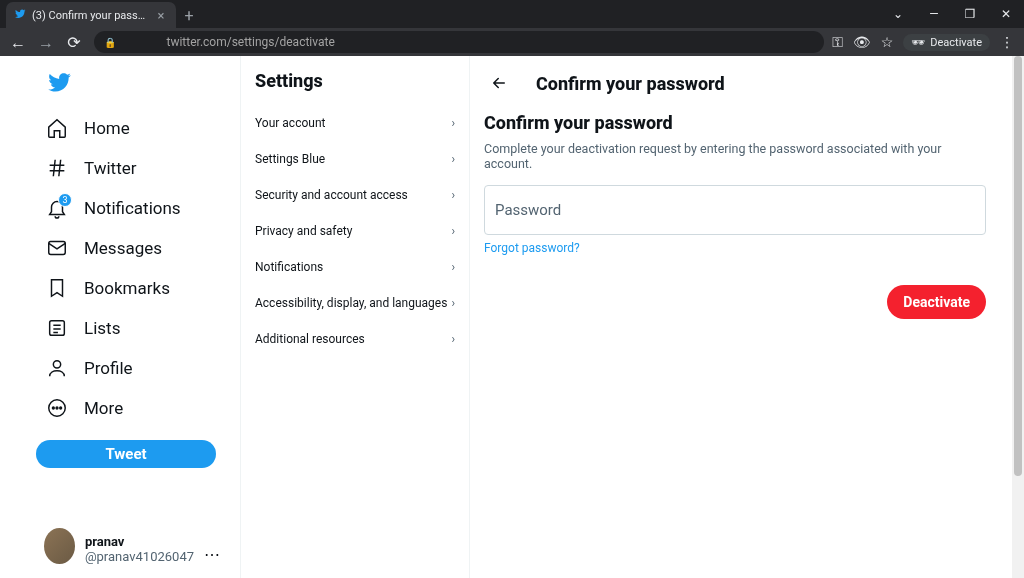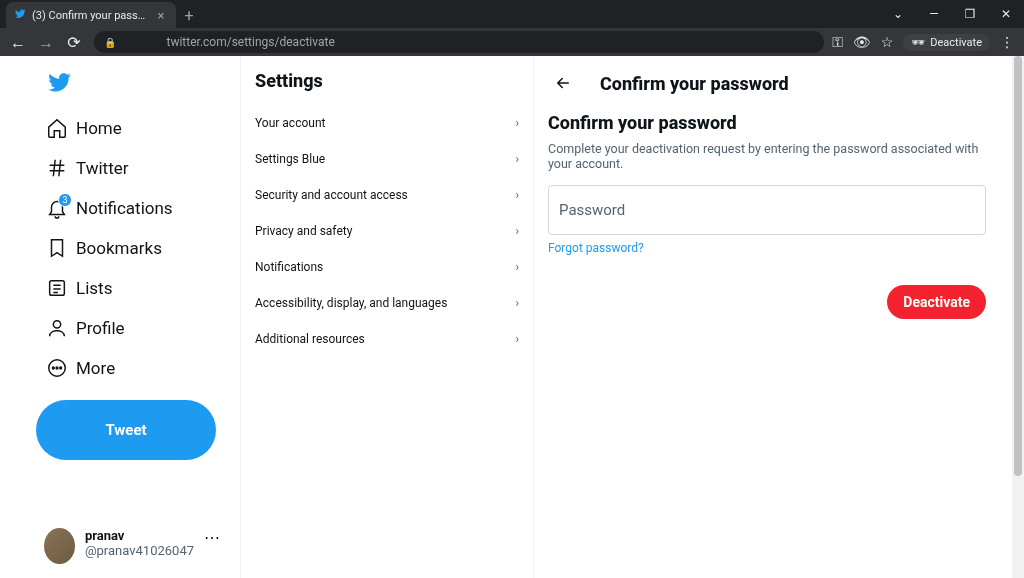--- a/index.html
+++ b/index.html
@@ -27,34 +27,34 @@
 .incognito-badge { display: flex; align-items: center; gap: 5px; background: #3c4043; border-radius: 12px; padding: 2px 8px; font-size: 11px; color: #e8eaed; }
 
 
 .page { flex: 1; display: flex; background: #fff; position: relative; overflow: hidden; }
 .page-scroll { position: absolute; right: 0; top: 0; bottom: 0; width: 12px; background: #f1f1f1; }
 .page-scroll-thumb { position: absolute; top: 0; left: 2px; right: 2px; height: 420px; background: #c1c1c1; border-radius: 4px; }
 
 .sidebar { width: 240px; padding: 6px 8px 6px 36px; display: flex; flex-direction: column; }
 .logo { padding: 8px 10px; }
 .logo svg { width: 26px; height: 26px; fill: #1d9bf0; }
-.nav-item { display: flex; align-items: center; gap: 8px; padding: 9px 10px; border-radius: 9999px; cursor: pointer; font-size: 17px; color: #0f1419; }
+.nav-item { display: flex; align-items: center; gap: 16px; padding: 9px 10px; border-radius: 9999px; cursor: pointer; font-size: 17px; color: #0f1419; }
 .nav-item .icon { width: 22px; height: 22px; display: flex; align-items: center; justify-content: center; position: relative; }
 .nav-item .icon svg { width: 22px; height: 22px; stroke: #0f1419; fill: none; stroke-width: 1.6; }
 .nav-item .badge { position: absolute; top: -4px; right: -4px; background: #1d9bf0; color: #fff; font-size: 9px; border-radius: 9999px; min-width: 14px; height: 14px; display: flex; align-items: center; justify-content: center; border: 1px solid #fff; }
-.tweet-btn { margin-top: 12px; background: #1d9bf0; color: #fff; font-weight: 700; font-size: 15px; border-radius: 9999px; height: 60px; width: 180px; display: flex; align-items: center; justify-content: center; cursor: pointer; }
-
-.account-switcher { margin-top: auto; display: flex; align-items: flex-start; gap: 10px; padding: 8px; border-radius: 9999px; cursor: pointer; }
+.tweet-btn { margin-top: 12px; background: #1d9bf0; color: #fff; font-weight: 700; font-size: 15px; border-radius: 9999px; height: 28px; width: 180px; display: flex; align-items: center; justify-content: center; cursor: pointer; }
+
+.account-switcher { margin-top: auto; display: flex; align-items: flex-end; gap: 10px; padding: 8px; border-radius: 9999px; cursor: pointer; }
 .account-switcher .avatar { width: 36px; height: 36px; border-radius: 50%; background: linear-gradient(135deg,#8b7355,#6b5a44); }
 .account-switcher .names { display: flex; flex-direction: column; font-size: 13px; }
 .account-switcher .display-name { font-weight: 700; color: #0f1419; }
 .account-switcher .handle { color: #536471; }
 .account-switcher .more { margin-left: auto; font-size: 16px; color: #0f1419; padding-right: 4px; }
 
-.settings-col { width: 294px; border-left: 1px solid #eff3f4; border-right: 1px solid #eff3f4; padding-top: 6px; }
+.settings-col { width: 230px; border-left: 1px solid #eff3f4; border-right: 1px solid #eff3f4; padding-top: 6px; }
 .settings-title { font-size: 18px; font-weight: 800; color: #0f1419; padding: 8px 14px 14px; }
 .settings-item { display: flex; align-items: center; justify-content: space-between; padding: 11px 14px; font-size: 12px; color: #0f1419; cursor: pointer; }
 .settings-item .chev { color: #536471; }
 
 .main-col { flex: 1; padding-top: 6px; padding-right: 24px; }
 .main-header { display: flex; align-items: center; gap: 22px; padding: 6px 14px 14px; }
 .back-btn { width: 30px; height: 30px; display: flex; align-items: center; justify-content: center; border-radius: 50%; cursor: pointer; font-size: 18px; color: #0f1419; }
 .main-title { font-size: 18px; font-weight: 800; color: #0f1419; }
 .main-subtitle { font-size: 18px; font-weight: 800; color: #0f1419; padding: 0 14px 8px; }
 .main-desc { font-size: 12.5px; color: #536471; padding: 0 14px 14px; }
@@ -138,20 +138,29 @@
         <svg viewBox="0 0 24 24">
             <path d="M18 16v-5a6 6 0 10-12 0v5l-2 3h16l-2-3zM10 21a2 2 0 004 0"></path>
           </svg>
         <span class="badge">3</span>
       </span>
       <span>Notifications</span>
     </div>
     <div class="nav-item">
       <span class="icon">
           <svg viewBox="0 0 24 24">
+            <rect x="3" y="5" width="18" height="14" rx="2"></rect>
+            <path d="M3 7l9 6 9-6"></path>
+          </svg>
+        </span>
+      <span>Messages</span>
+    </div>
+    <div class="nav-item">
+      <span class="icon">
+          <svg viewBox="0 0 24 24">
             <path d="M6 3h12v18l-6-4-6 4V3z"></path>
           </svg>
         </span>
       <span>Bookmarks</span>
     </div>
     <div class="nav-item">
       <span class="icon">
           <svg viewBox="0 0 24 24">
             <rect x="4" y="4" width="16" height="16" rx="2"></rect>
             <path d="M8 9h8M8 13h8M8 17h5"></path>

